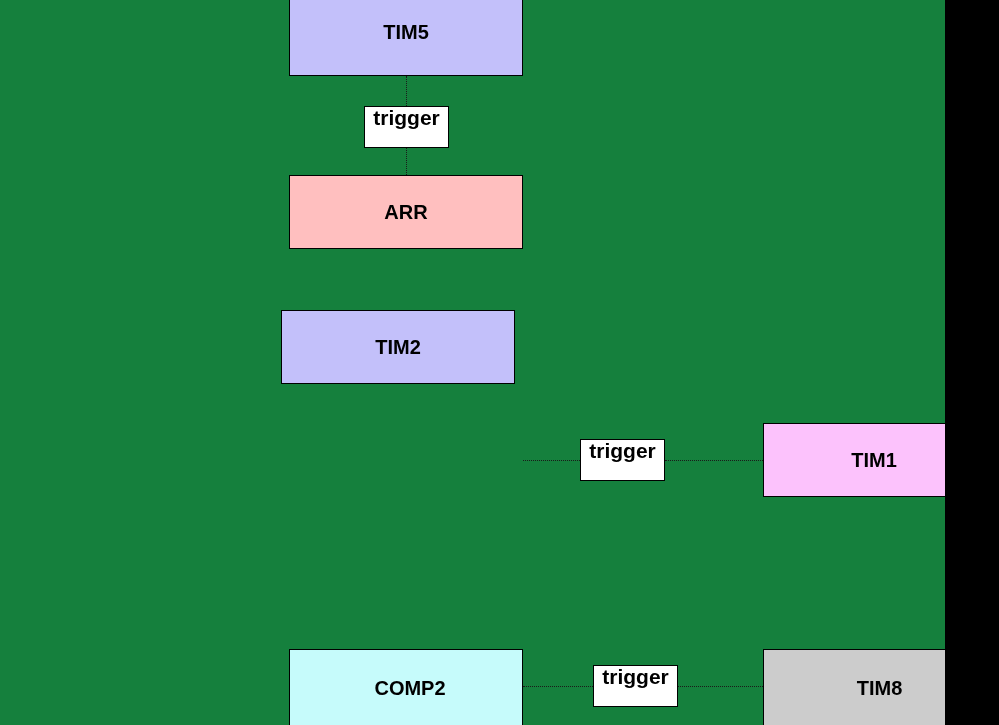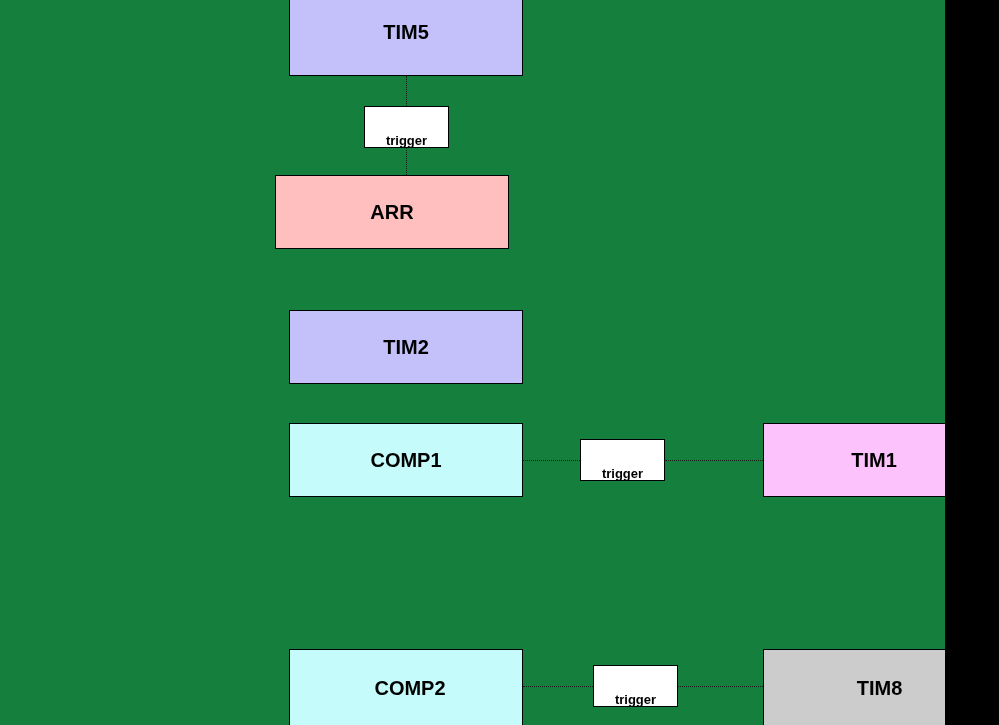--- a/index.html
+++ b/index.html
@@ -28,26 +28,26 @@
     line-height: 1;
     white-space: nowrap;
   }
   .node-label {
     pointer-events: none;
   }
   .edge-label {
     position: absolute;
     box-sizing: border-box;
     display: flex;
-    align-items: flex-end;
+    align-items: flex-start;
     justify-content: center;
     background: #ffffff;
     border: 1px solid #000000;
     color: #000000;
-    font-size: 13px;
+    font-size: 21px;
     line-height: 1;
     white-space: nowrap;
   }
   .connector {
     position: absolute;
     background: transparent;
   }
   .connector.vert {
     width: 1px;
     border-left: 1px dotted #1a1a1a;
@@ -66,31 +66,28 @@
   <div class="connector vert" style="left:406px; top:148px; height:27px;"></div>
   <div class="connector horiz" style="left:523px; top:460px; width:57px;"></div>
   <div class="connector horiz" style="left:665px; top:460px; width:98px;"></div>
   <div class="connector horiz" style="left:523px; top:686px; width:70px;"></div>
   <div class="connector horiz" style="left:678px; top:686px; width:85px;"></div>
 
   <div class="node" style="left:289px; top:-12px; width:234px; height:88px; background:#c3c0fa;">
     <span class="node-label">TIM5</span>
   </div>
 
-  <div class="node" style="left:275px; top:175px; width:234px; height:74px; background:#ffbfbf;justify-content:center;">
+  <div class="node" style="left:289px; top:175px; width:234px; height:74px; background:#ffbfbf;justify-content:center;">
     <span class="node-label">ARR</span>
   </div>
 
-  <div class="node" style="left:289px; top:310px; width:234px; height:74px; background:#c3c0fa;">
+  <div class="node" style="left:281px; top:310px; width:234px; height:74px; background:#c3c0fa;">
     <span class="node-label">TIM2</span>
   </div>
 
-  <div class="node" style="left:289px; top:423px; width:234px; height:74px; background:#c6fbfb;">
-    <span class="node-label">COMP1</span>
-  </div>
 
   <div class="node" style="left:289px; top:649px; width:234px; height:80px; background:#c6fbfb;">
     <span class="node-label" style="margin-top:-3px;margin-left:8px;">COMP2</span>
   </div>
 
   <div class="node" style="left:763px; top:423px; width:246px; height:74px; background:#fcc2fc;">
     <span class="node-label" style="margin-right:24px;">TIM1</span>
   </div>
 
   <div class="node" style="left:763px; top:649px; width:233px; height:80px; background:#cccccc;">

